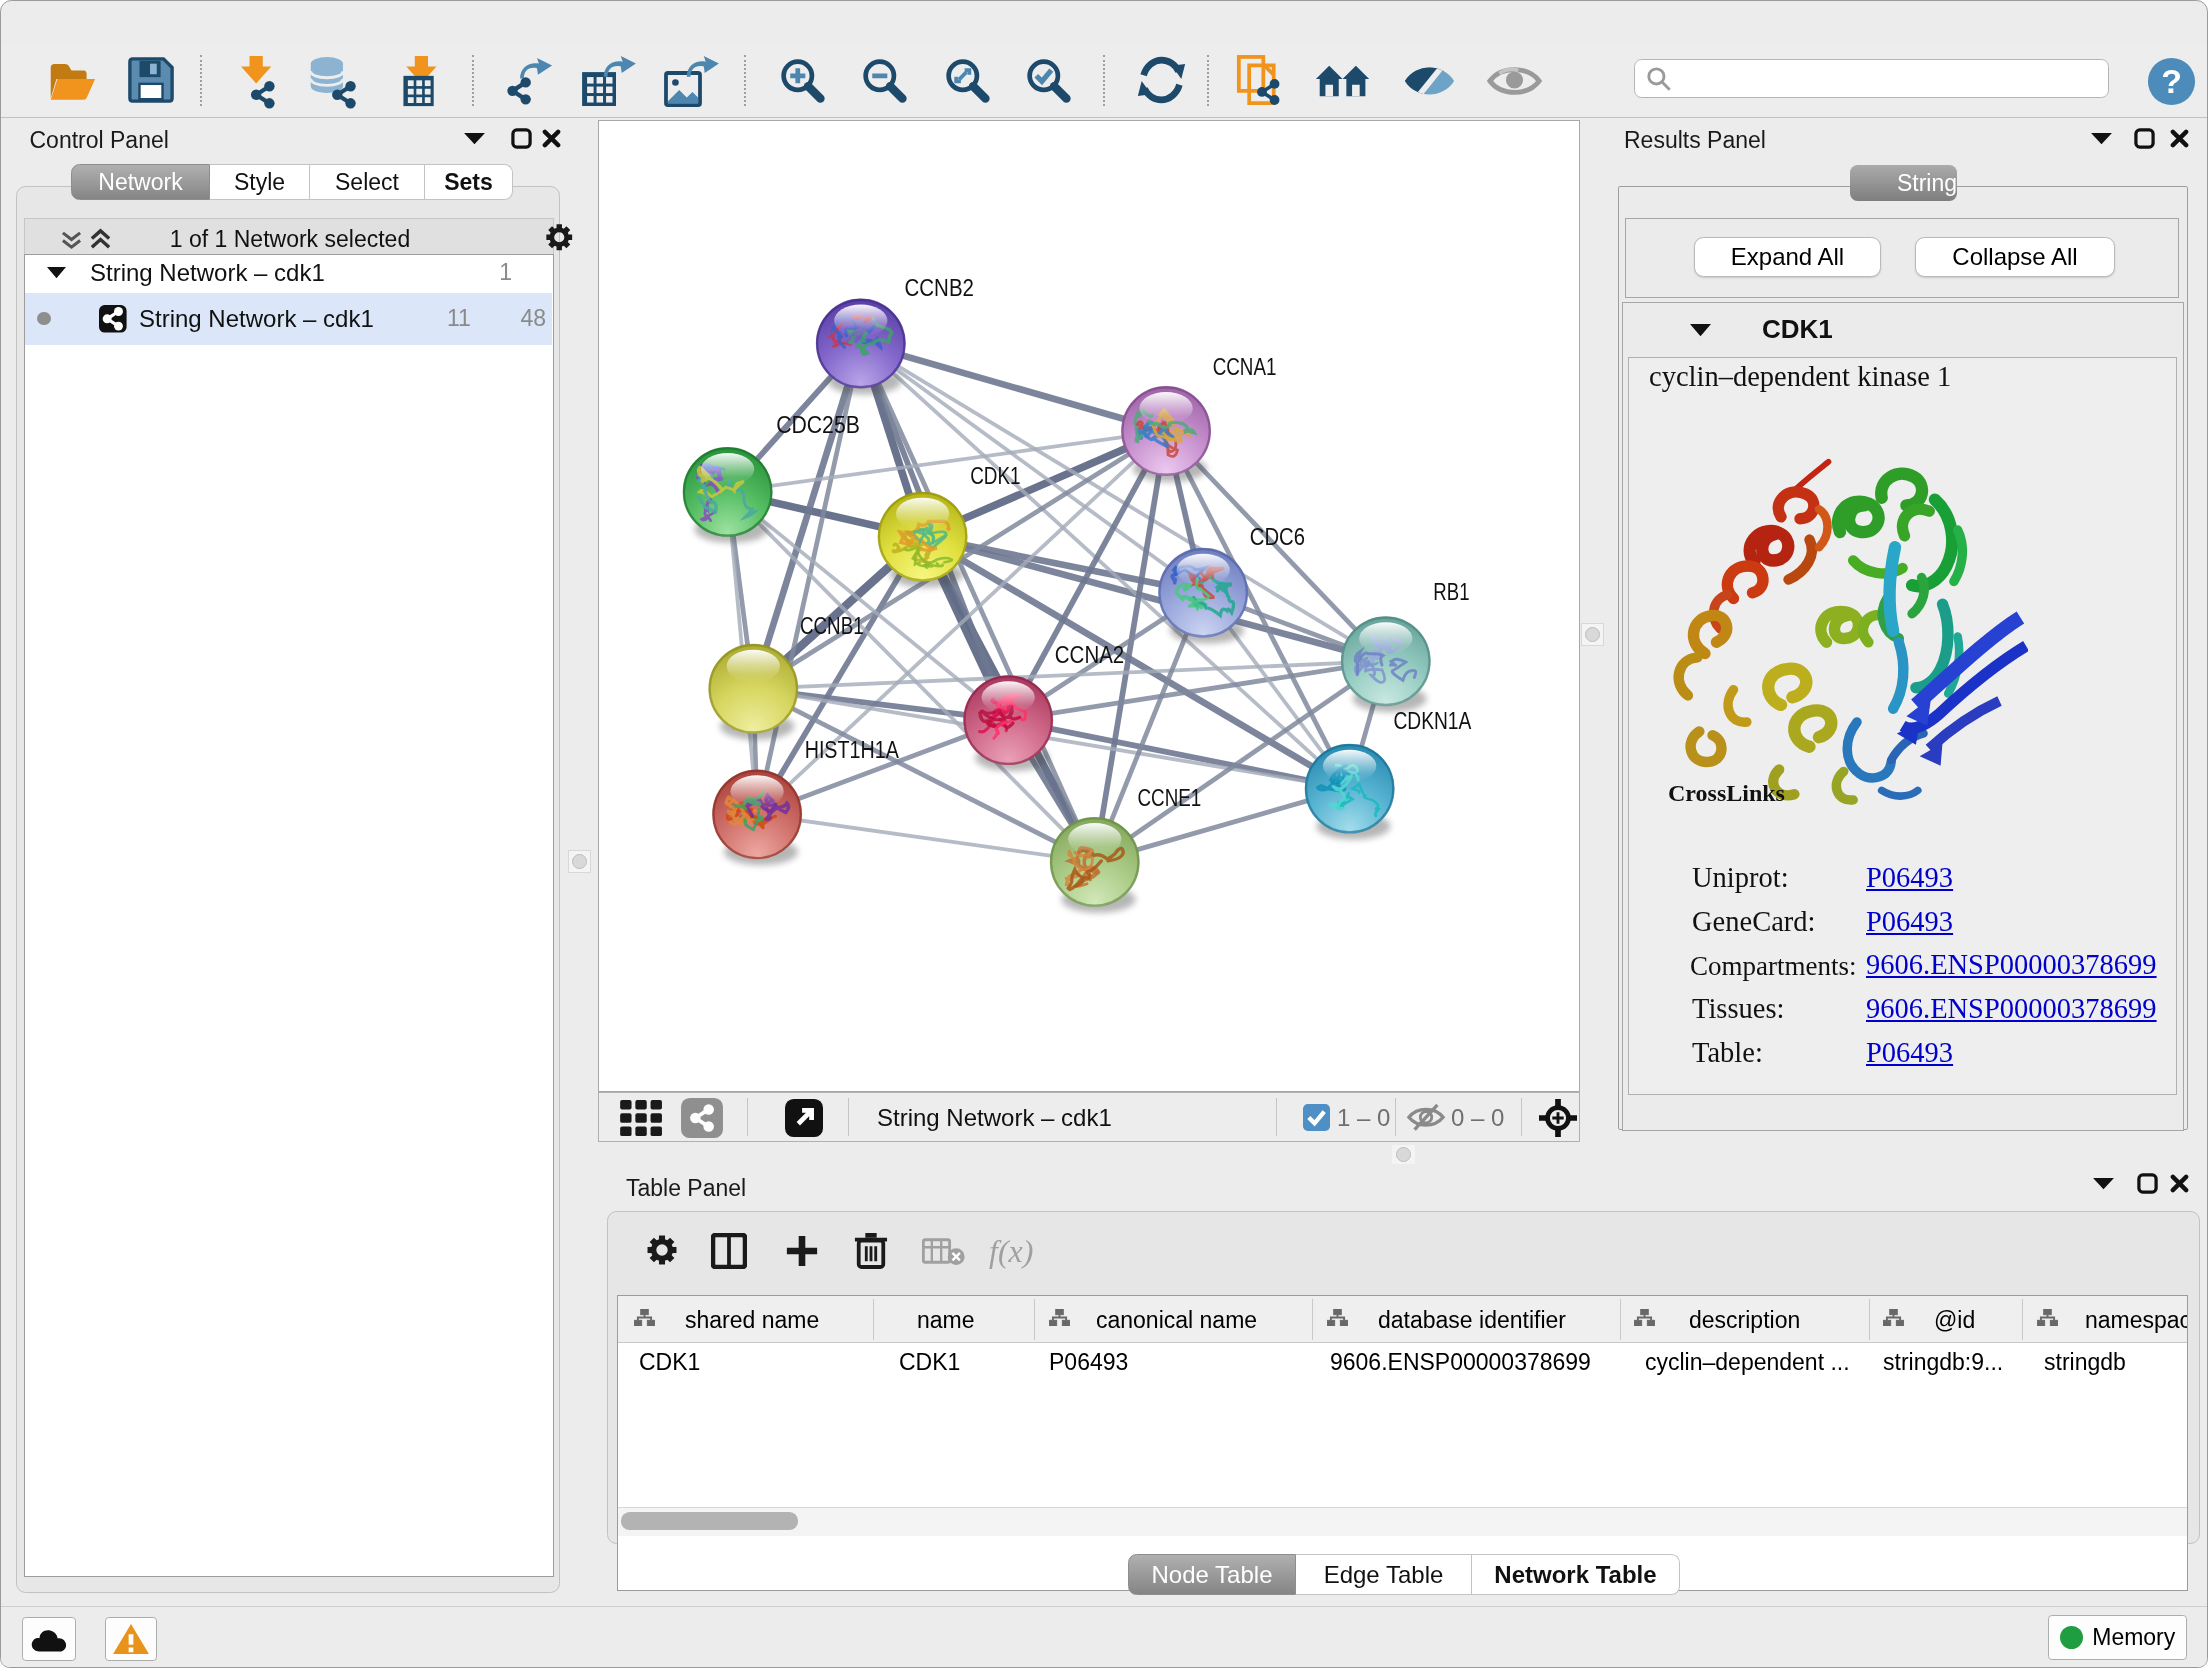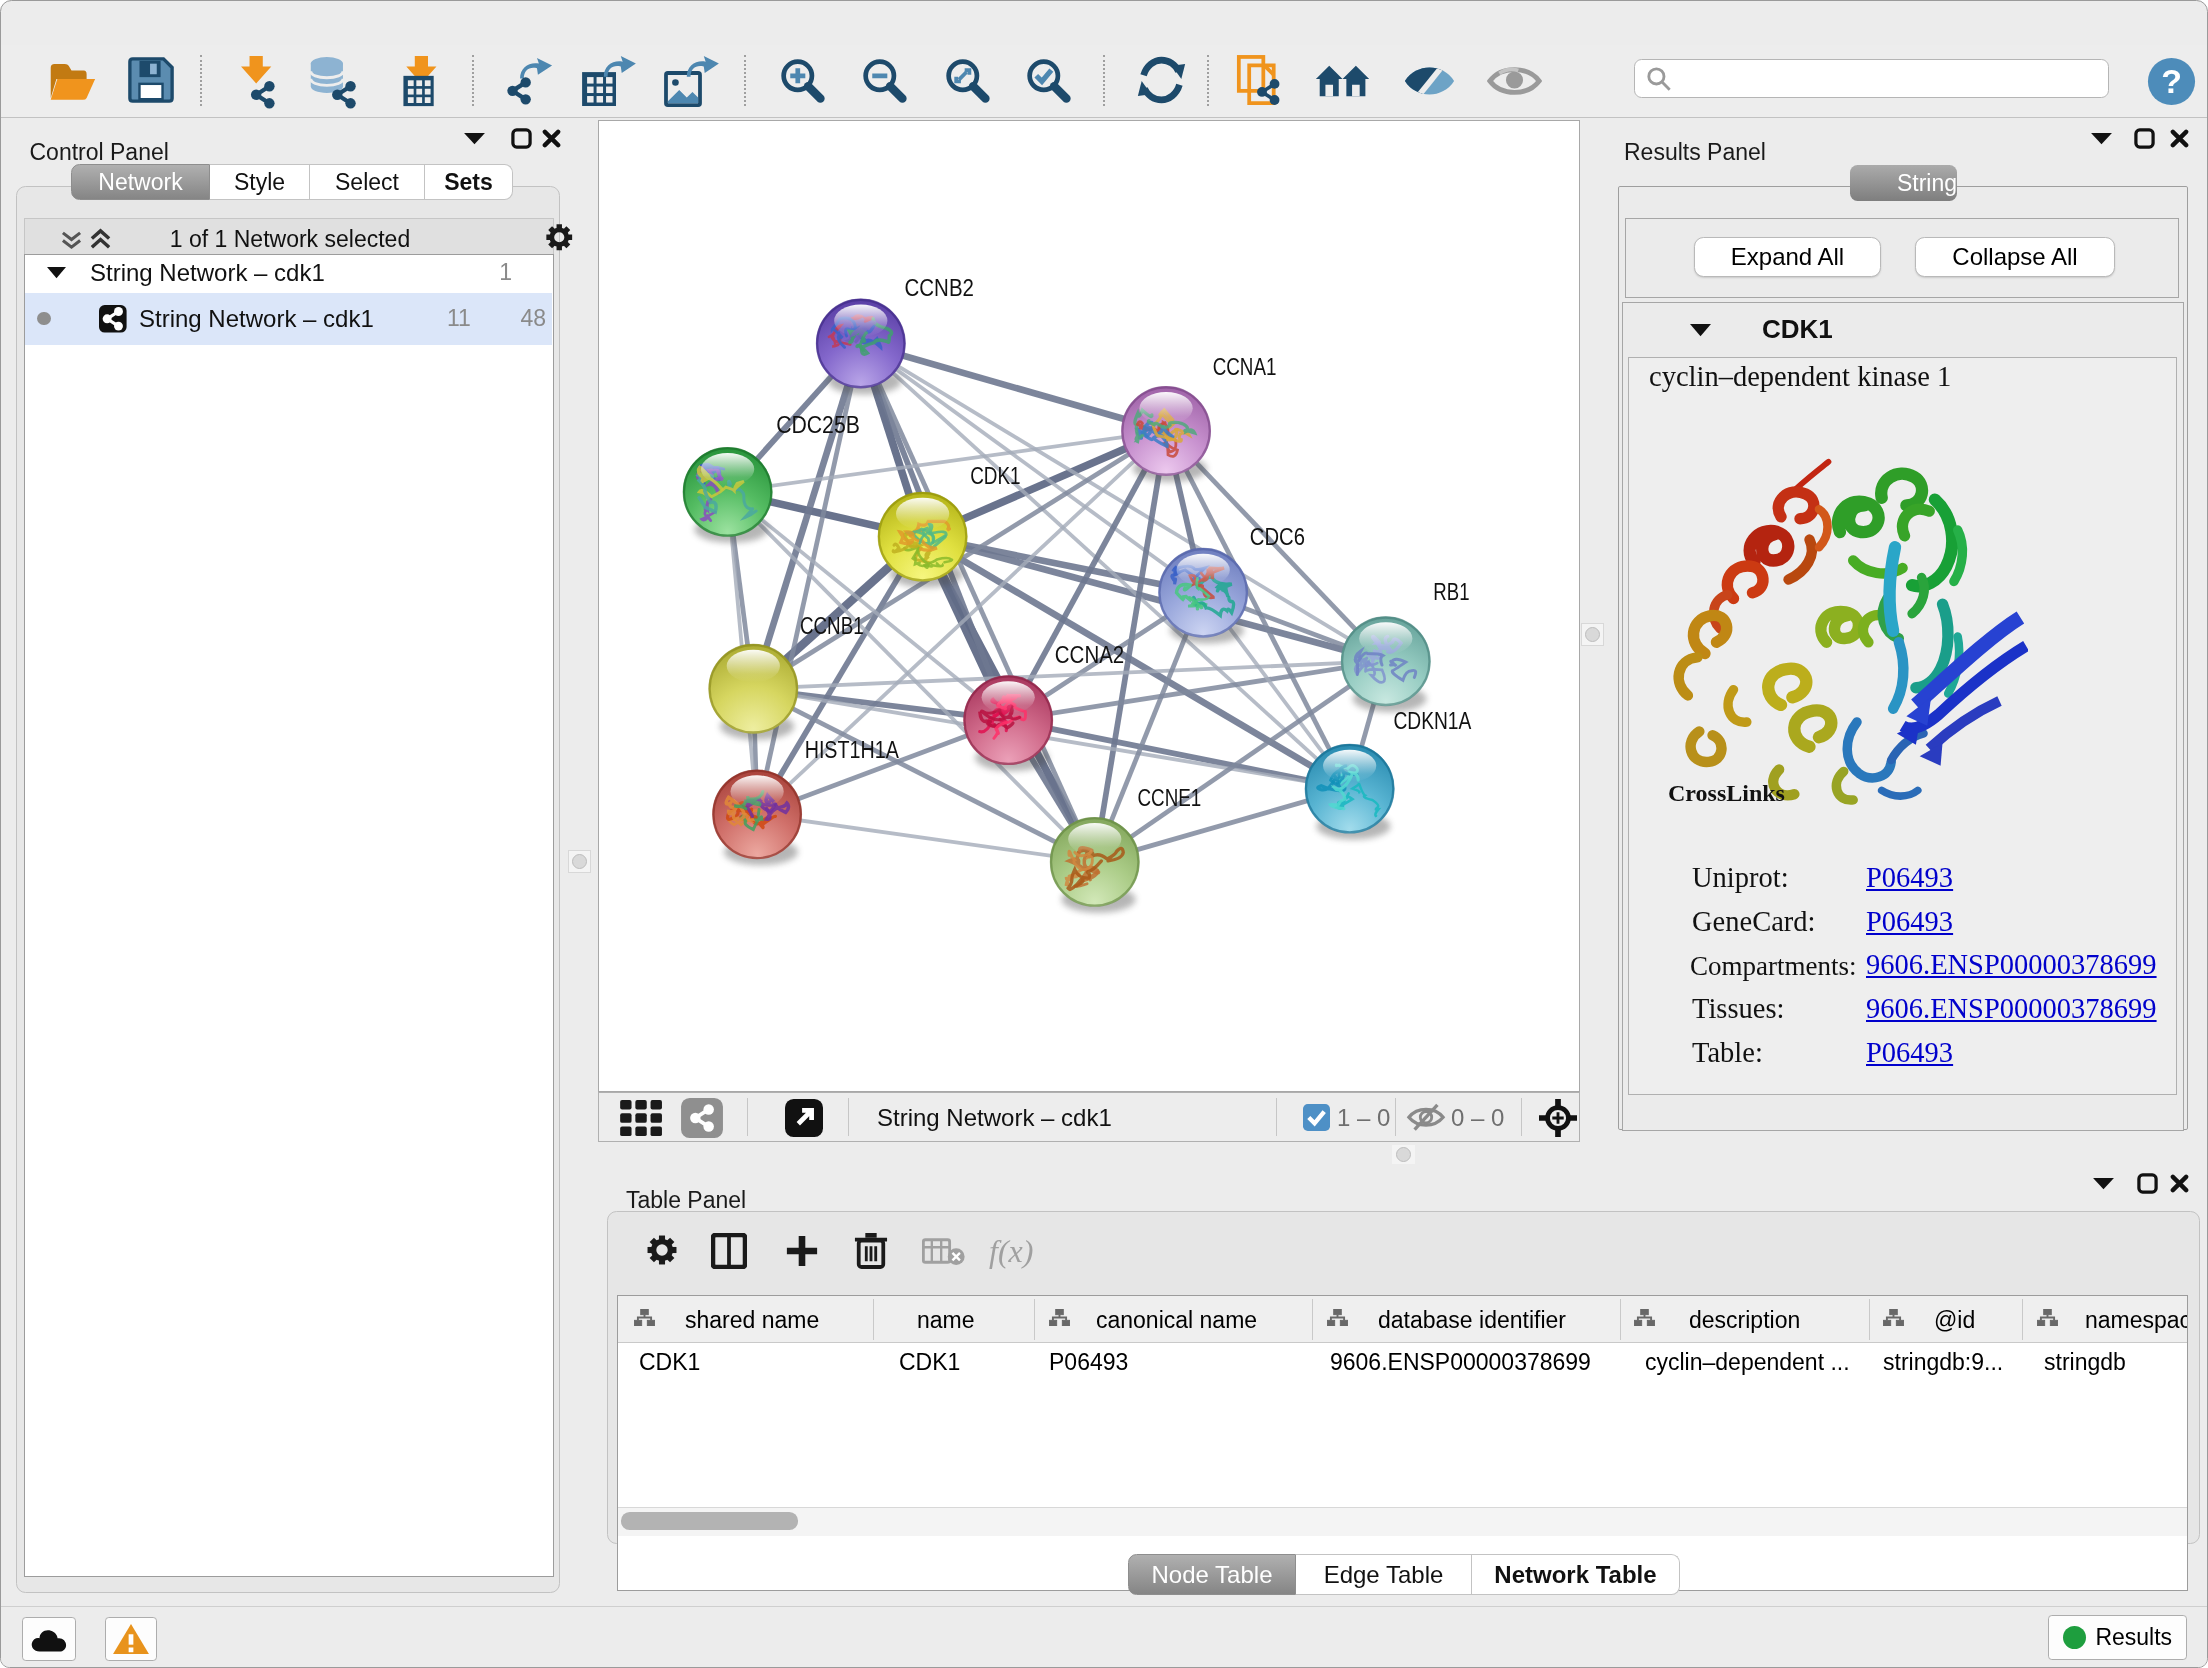--- a/index.html
+++ b/index.html
@@ -5,21 +5,21 @@
 #win { position:absolute; left:0; top:0; width:2208px; height:1668px; background:#ececec;
   border-radius:11.4px 11.4px 9.5px 9.5px; border:1px solid #9a9a9a; overflow:hidden; }
 .abs { position:absolute; }
 #titlebar { left:0; top:0; width:2208px; height:43px; background:linear-gradient(#f4f4f4,#dcdcdc); border-bottom:1px solid #ababab; }
 .tl { position:absolute; top:9.5px; width:23px; height:23px; border-radius:50%; background:#95959a; border:1.4px solid #707076; }
 #title { left:0; top:7.6px; width:2208px; text-align:center; font-size:25px; font-weight:bold; color:#3c3c3c; }
 #toolbar { left:0; top:44px; width:2208px; height:73px; background:#ededed; border-bottom:1.9px solid #c2c2c2; }
 .tbi { position:absolute; top:11.4px; }
 .dotsep { position:absolute; top:9.5px; width:0px; height:51px; border-left:2.9px dotted #9f9f9f; }
 #searchbox { position:absolute; left:1633px; top:14.3px; width:475px; height:39px; background:#fff; border:1.9px solid #b5b5b5; border-radius:7.6px; }
-.ptitle { font-size:23px; color:#1a1a1a;margin-top:12px; }
+.ptitle { font-size:23px; color:#1a1a1a; }
 .seg { position:absolute; display:flex; font-size:23px; }
 .seg div { border:1px solid #c3c3c3; border-left:none; background:#fff; color:#111; display:flex; align-items:center; justify-content:center; }
 .seg div.first { border-left:1px solid #c3c3c3; border-radius:8.6px 0 0 8.6px; }
 .seg div.last { border-radius:0 8.6px 8.6px 0;font-weight:bold; }
 .seg div.sel { background:linear-gradient(#b0b0b0,#858585); color:#fff; border-color:#8e8e8e; }
 .panelbox { position:absolute; background:#e7e7e7; border:1px solid #c2c2c2; border-radius:9.5px; }
 .whitebox { position:absolute; background:#fff; border:1.4px solid #9c9c9c; }
 .graytext { color:#8a8a8a; }
 a.lnk { color:#0000cc; }
 .serif { font-family:"Liberation Serif",serif; }
@@ -809,16 +809,16 @@
     </div>
 <div class="statusbtn" style="left:104px;top:1616px;width:52px;height:44px">
       <svg width="38" height="34" viewBox="0 0 40 36">
         <path d="M20,2 L39,34 L1,34 Z" fill="#e8931c"></path>
         <rect x="17.5" y="13" width="5" height="11" fill="#fff"></rect>
         <rect x="17.5" y="27" width="5" height="5" fill="#fff"></rect>
       </svg>
     </div>
 <div class="statusbtn" style="left:2047px;top:1614px;width:139px;height:45px">
   <div style="width:23px;height:23px;border-radius:50%;background:#1e9e3e;margin-right:9.5px"></div>
-  <span style="font-size:23px">Results</span>
+  <span style="font-size:23px">Memory</span>
 </div>
 
 </div>
 
 </body></html>

